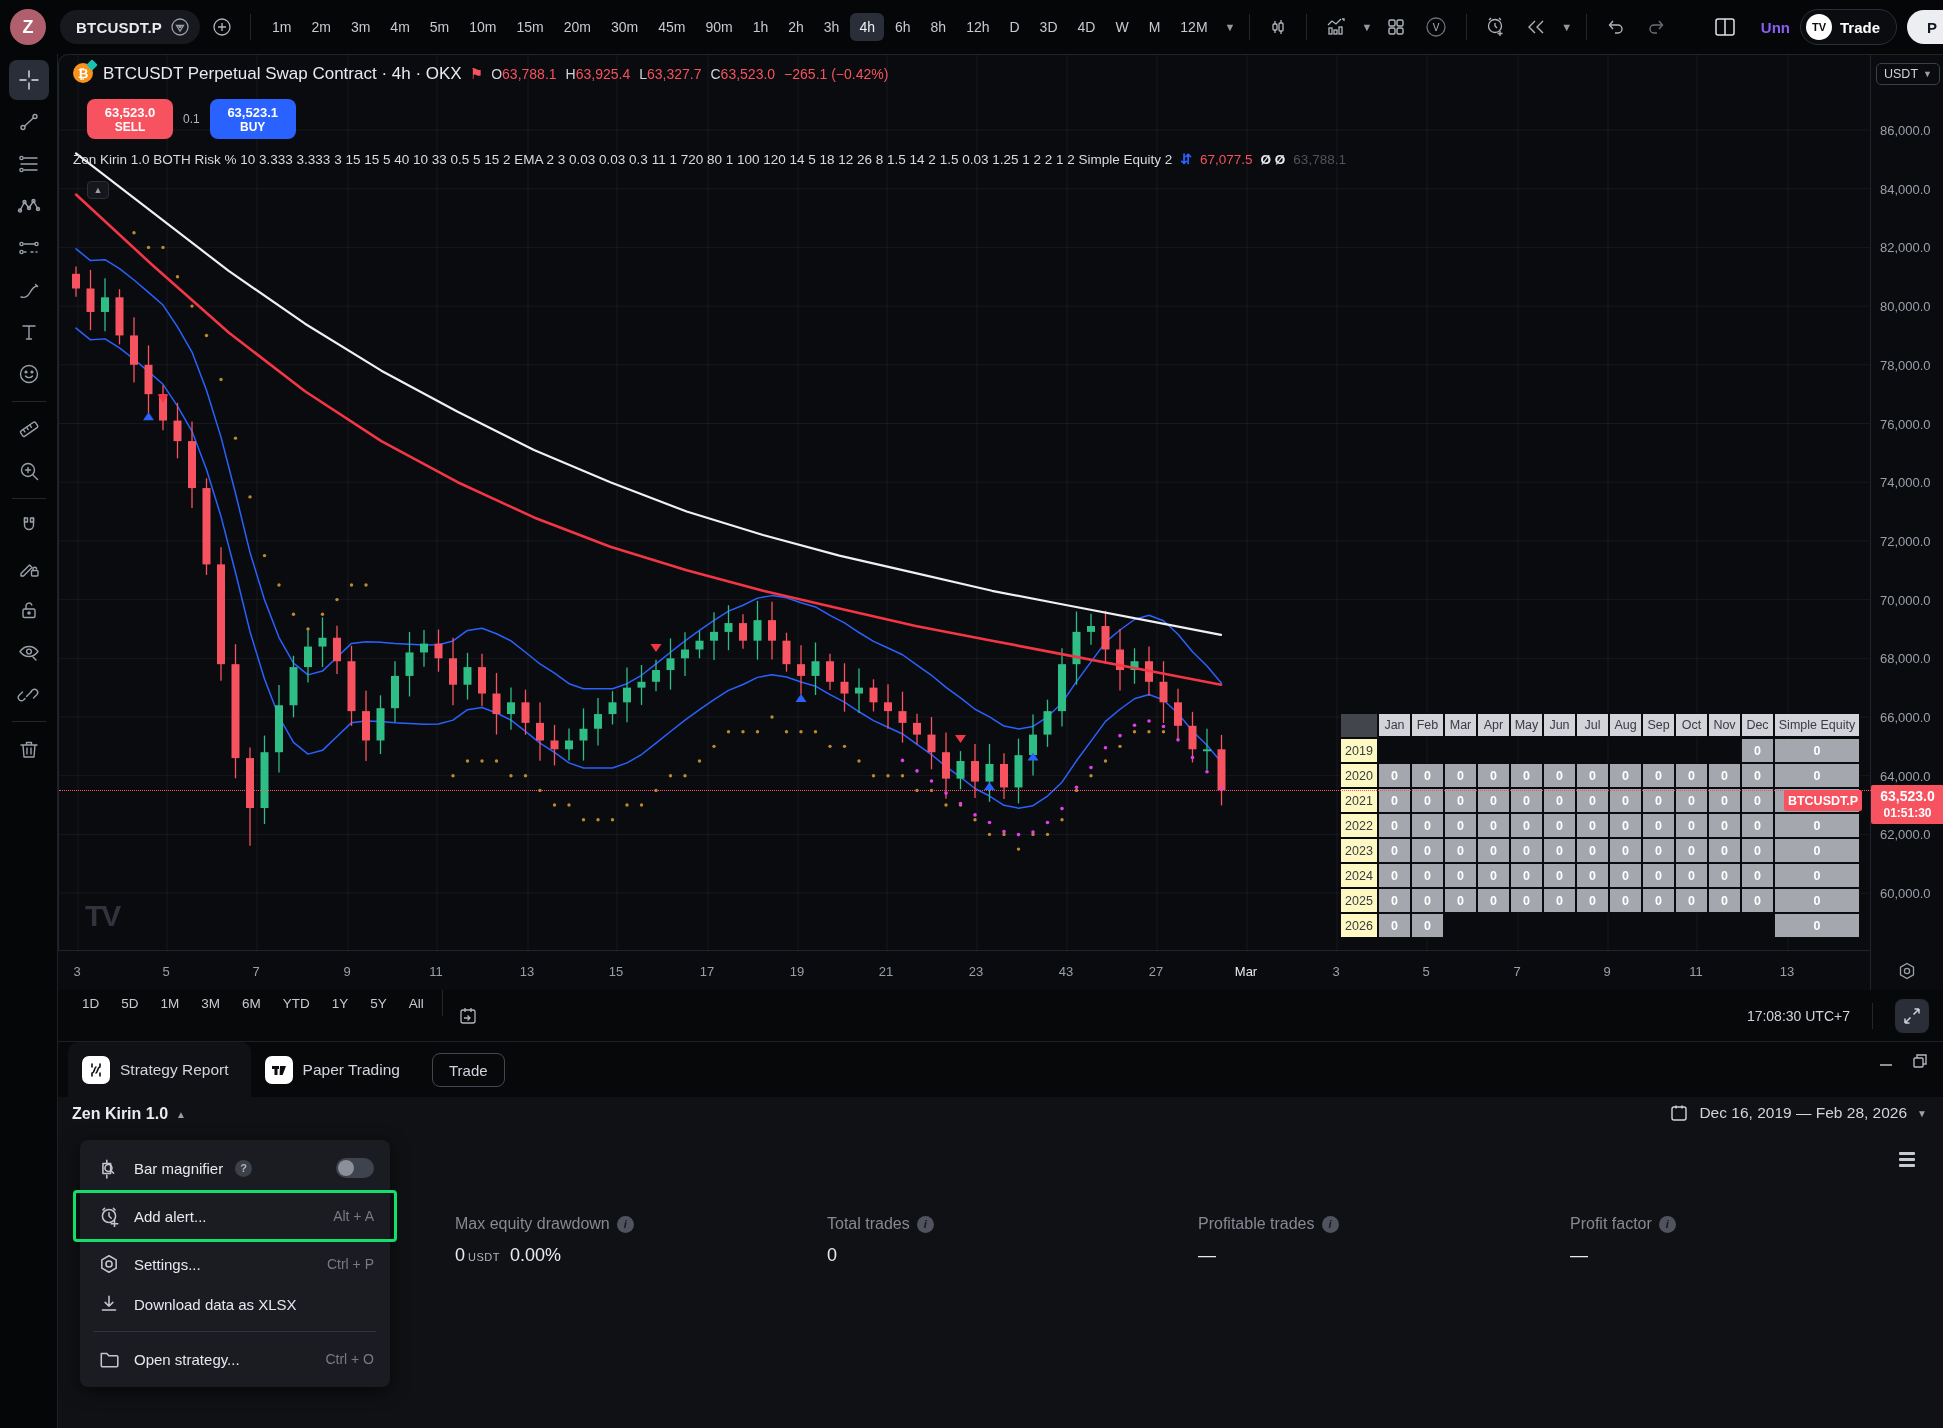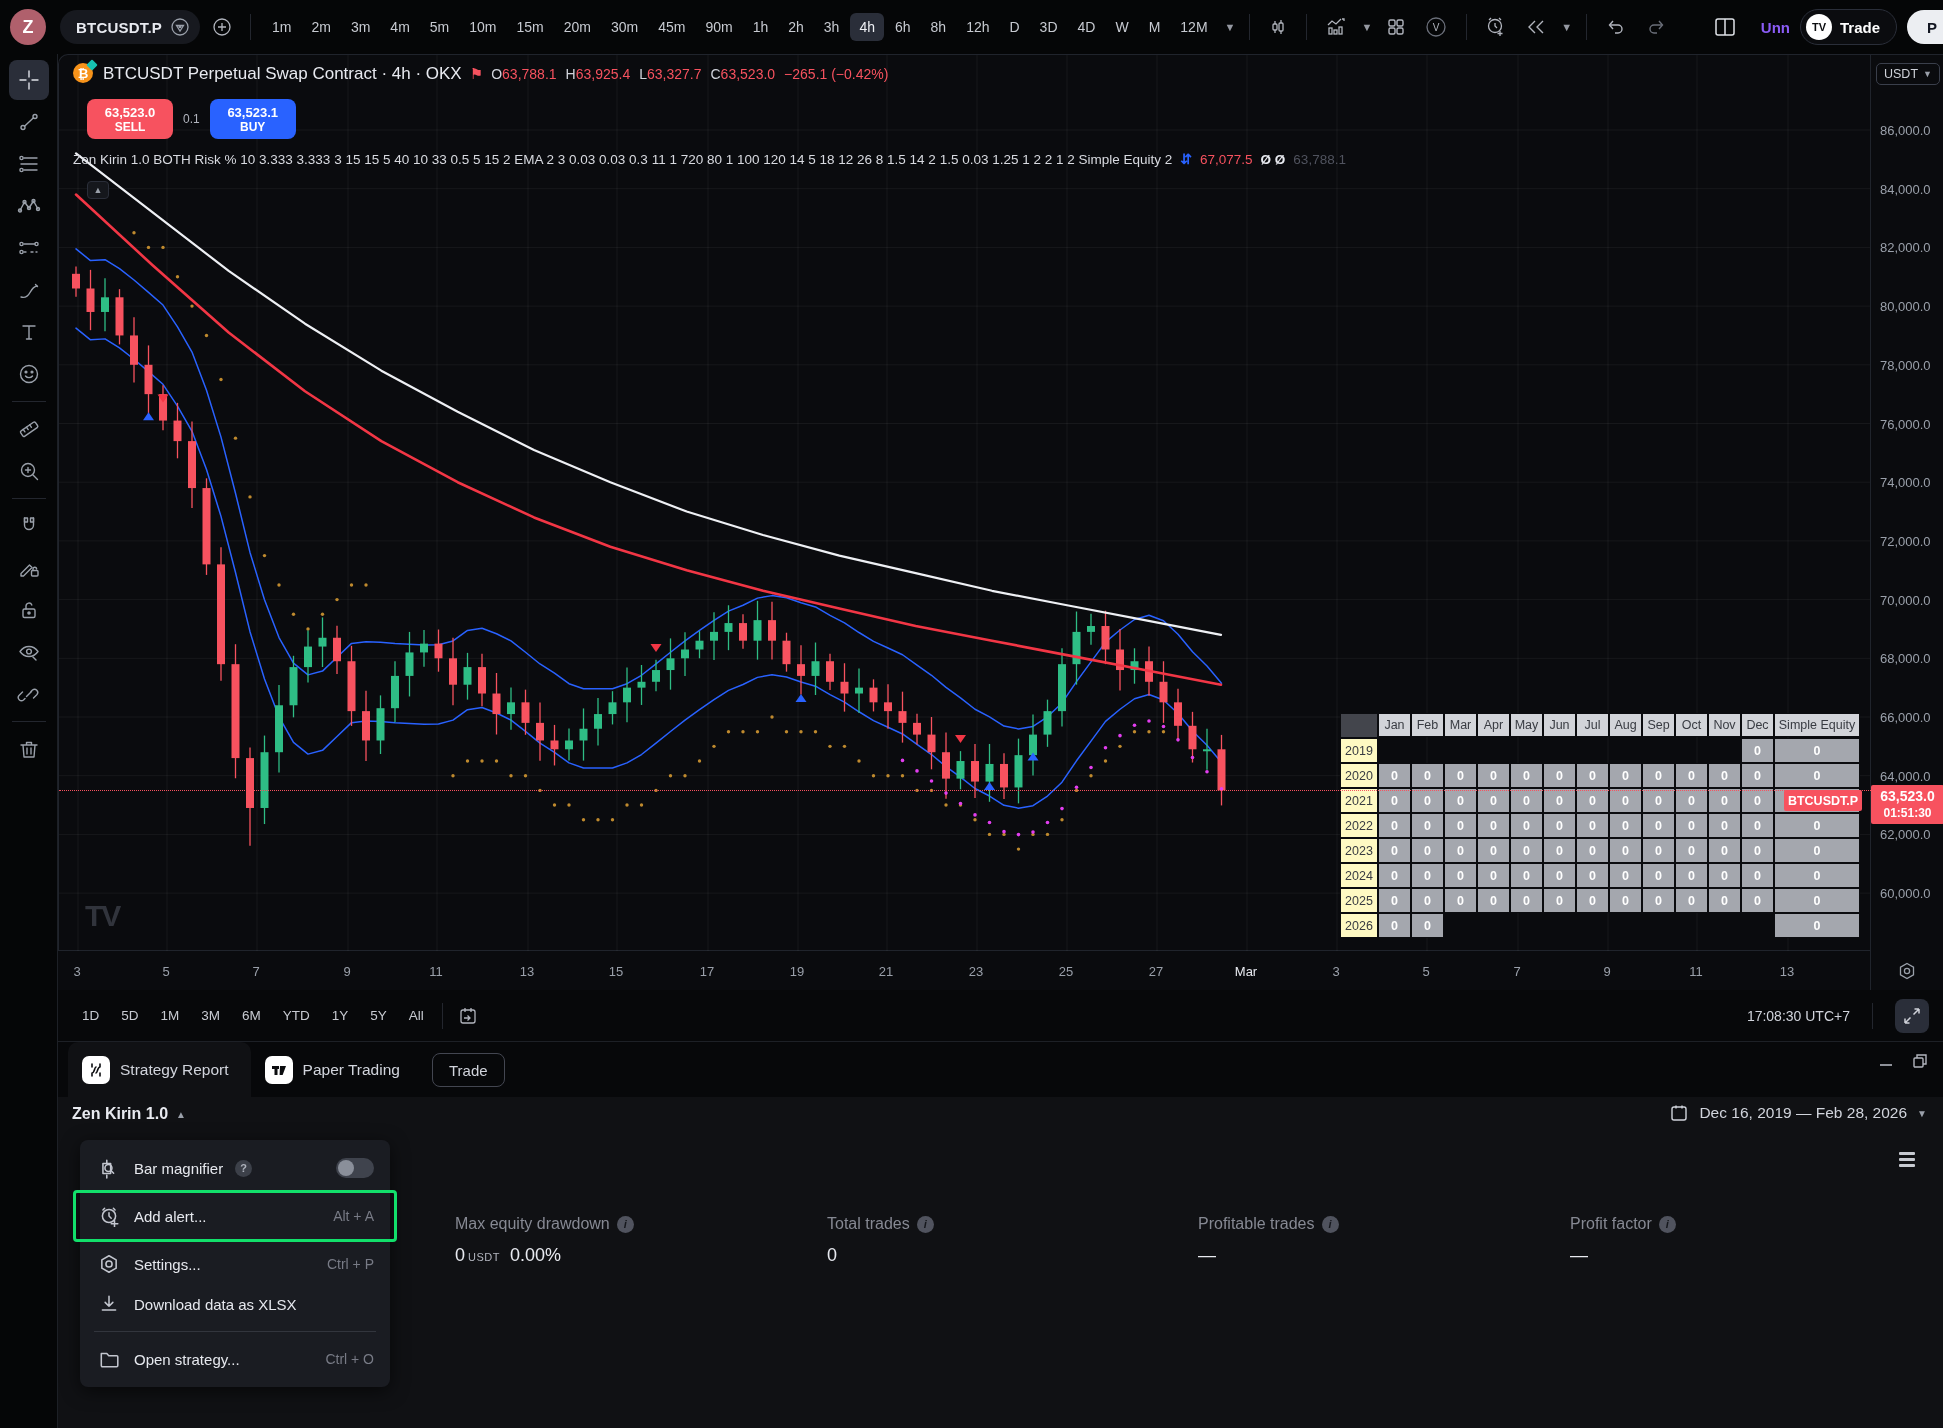--- a/index.html
+++ b/index.html
@@ -103,21 +103,21 @@
   .mt-0 { background:#a4a7ae; color:#fff; font-weight:bold; }
   .mt-e { background:transparent; border:none !important; }
 
   
   .time-axis { height:40px; display:flex; background:#0a0b0e; border-top:1px solid #20242c; }
   .ta-plot { position:relative; width:1812px; }
   .ta-lab { position:absolute; top:50%; transform:translate(-50%,-50%); font-size:13px; color:#9aa0aa; }
   .ta-lab.bold { color:#e8eaf0; }
   .ta-corner { width:73px; border-left:1px solid #20242c; display:flex; align-items:center;
     justify-content:center; color:#9aa0aa; }
-  .range-bar { height:52px; display:flex; align-items:center; background:#07080a;
+  .range-bar { height:52px; display:flex; background:#07080a;
     border-bottom:1px solid #1d2026; padding:0 14px; gap:2px; }
   .rb-btn { font-size:13.5px; color:#c7cad1; padding:6px 10px; border-radius:6px; cursor:pointer; }
   .rb-right { margin-left:auto; display:flex; align-items:center; gap:16px; }
   .clock { font-size:14px; color:#d1d4dc; }
   .expand-btn { width:34px; height:34px; background:#2a2e39; border-radius:8px; color:#cfd2d9;
     display:flex; align-items:center; justify-content:center; cursor:pointer; }
 
   
   .tabs-row { height:55px; background:#07080a; display:flex; align-items:flex-end; position:relative; }
   .tab { display:flex; align-items:center; gap:10px; height:55px; padding:0 22px 0 14px;
@@ -918,21 +918,21 @@
           <div class="ta-lab" style="left: 108px;">5</div>
           <div class="ta-lab" style="left: 198px;">7</div>
           <div class="ta-lab" style="left: 289px;">9</div>
           <div class="ta-lab" style="left: 378px;">11</div>
           <div class="ta-lab" style="left: 469px;">13</div>
           <div class="ta-lab" style="left: 558px;">15</div>
           <div class="ta-lab" style="left: 649px;">17</div>
           <div class="ta-lab" style="left: 739px;">19</div>
           <div class="ta-lab" style="left: 828px;">21</div>
           <div class="ta-lab" style="left: 918px;">23</div>
-          <div class="ta-lab" style="left: 1008px;">25</div>
+          <div class="ta-lab" style="left: 1008px;">43</div>
           <div class="ta-lab" style="left: 1098px;">27</div>
           <div class="ta-lab bold" style="left: 1188px;">Mar</div>
           <div class="ta-lab" style="left: 1278px;">3</div>
           <div class="ta-lab" style="left: 1368px;">5</div>
           <div class="ta-lab" style="left: 1459px;">7</div>
           <div class="ta-lab" style="left: 1549px;">9</div>
           <div class="ta-lab" style="left: 1638px;">11</div>
           <div class="ta-lab" style="left: 1729px;">13</div>
         </div>
       <div class="ta-corner">

